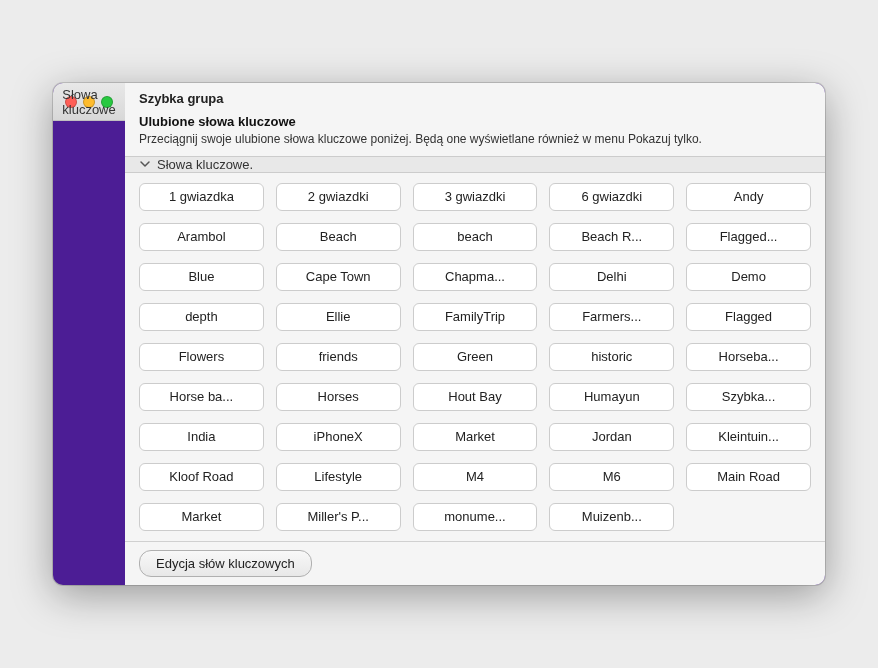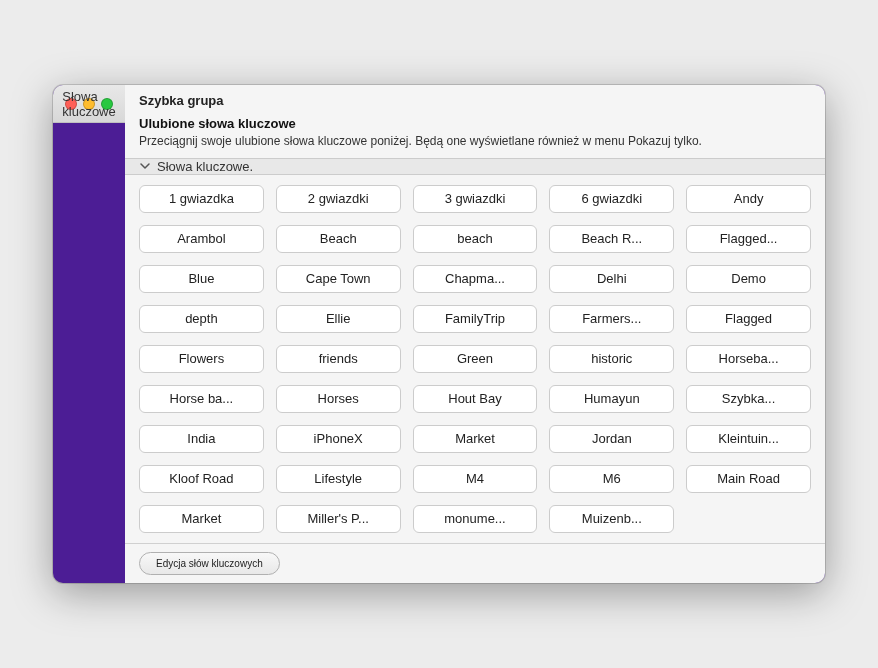--- a/index.html
+++ b/index.html
@@ -154,21 +154,21 @@
       background: #f5f5f5;
       border-top: 1px solid #d0d0d0;
       flex-shrink: 0;
     }
 
     .edit-btn {
       background: linear-gradient(to bottom, #f8f8f8, #e8e8e8);
       border: 1px solid #b0b0b0;
       border-radius: 12px;
       padding: 5px 16px;
-      font-size: 10px;
+      font-size: 13px;
       color: #222;
       cursor: pointer;
     }
   </style>
 </head>
 <body>
 
 <div class="window">
   <div class="titlebar">
     <div class="traffic-lights">

